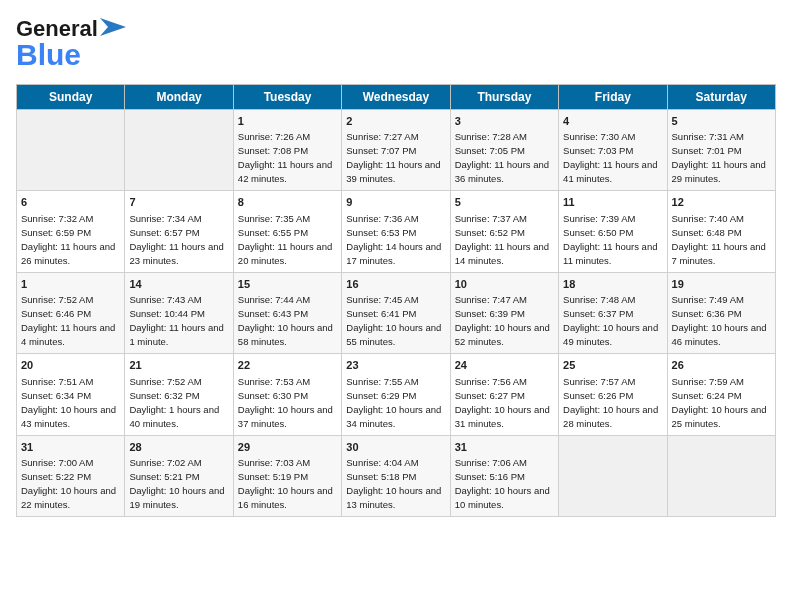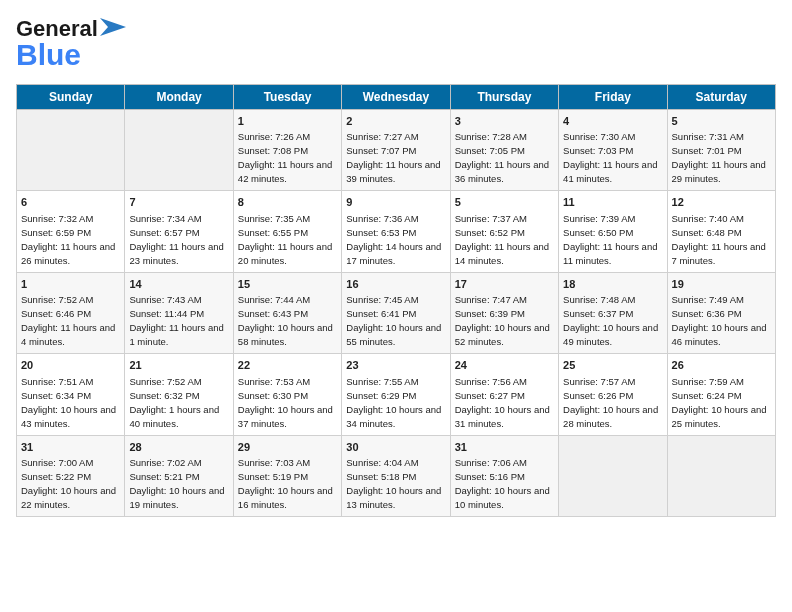--- a/index.html
+++ b/index.html
@@ -122,24 +122,24 @@
         <td><span class="day-num">6</span><span class="day-info">Sunrise: 7:32 AM</span><br><span class="day-info">Sunset: 6:59 PM</span><br><span class="day-info">Daylight: 11 hours and 26 minutes.</span></td>
         <td><span class="day-num">7</span><span class="day-info">Sunrise: 7:34 AM</span><br><span class="day-info">Sunset: 6:57 PM</span><br><span class="day-info">Daylight: 11 hours and 23 minutes.</span></td>
         <td><span class="day-num">8</span><span class="day-info">Sunrise: 7:35 AM</span><br><span class="day-info">Sunset: 6:55 PM</span><br><span class="day-info">Daylight: 11 hours and 20 minutes.</span></td>
         <td><span class="day-num">9</span><span class="day-info">Sunrise: 7:36 AM</span><br><span class="day-info">Sunset: 6:53 PM</span><br><span class="day-info">Daylight: 14 hours and 17 minutes.</span></td>
         <td><span class="day-num">5</span><span class="day-info">Sunrise: 7:37 AM</span><br><span class="day-info">Sunset: 6:52 PM</span><br><span class="day-info">Daylight: 11 hours and 14 minutes.</span></td>
         <td><span class="day-num">11</span><span class="day-info">Sunrise: 7:39 AM</span><br><span class="day-info">Sunset: 6:50 PM</span><br><span class="day-info">Daylight: 11 hours and 11 minutes.</span></td>
         <td><span class="day-num">12</span><span class="day-info">Sunrise: 7:40 AM</span><br><span class="day-info">Sunset: 6:48 PM</span><br><span class="day-info">Daylight: 11 hours and 7 minutes.</span></td>
       </tr>
       <tr>
         <td><span class="day-num">1</span><span class="day-info">Sunrise: 7:52 AM</span><br><span class="day-info">Sunset: 6:46 PM</span><br><span class="day-info">Daylight: 11 hours and 4 minutes.</span></td>
-        <td><span class="day-num">14</span><span class="day-info">Sunrise: 7:43 AM</span><br><span class="day-info">Sunset: 11:44 PM</span><br><span class="day-info">Daylight: 11 hours and 1 minute.</span></td>
+        <td><span class="day-num">14</span><span class="day-info">Sunrise: 7:43 AM</span><br><span class="day-info">Sunset: 10:44 PM</span><br><span class="day-info">Daylight: 11 hours and 1 minute.</span></td>
         <td><span class="day-num">15</span><span class="day-info">Sunrise: 7:44 AM</span><br><span class="day-info">Sunset: 6:43 PM</span><br><span class="day-info">Daylight: 10 hours and 58 minutes.</span></td>
         <td><span class="day-num">16</span><span class="day-info">Sunrise: 7:45 AM</span><br><span class="day-info">Sunset: 6:41 PM</span><br><span class="day-info">Daylight: 10 hours and 55 minutes.</span></td>
-        <td><span class="day-num">17</span><span class="day-info">Sunrise: 7:47 AM</span><br><span class="day-info">Sunset: 6:39 PM</span><br><span class="day-info">Daylight: 10 hours and 52 minutes.</span></td>
+        <td><span class="day-num">10</span><span class="day-info">Sunrise: 7:47 AM</span><br><span class="day-info">Sunset: 6:39 PM</span><br><span class="day-info">Daylight: 10 hours and 52 minutes.</span></td>
         <td><span class="day-num">18</span><span class="day-info">Sunrise: 7:48 AM</span><br><span class="day-info">Sunset: 6:37 PM</span><br><span class="day-info">Daylight: 10 hours and 49 minutes.</span></td>
         <td><span class="day-num">19</span><span class="day-info">Sunrise: 7:49 AM</span><br><span class="day-info">Sunset: 6:36 PM</span><br><span class="day-info">Daylight: 10 hours and 46 minutes.</span></td>
       </tr>
       <tr>
         <td><span class="day-num">20</span><span class="day-info">Sunrise: 7:51 AM</span><br><span class="day-info">Sunset: 6:34 PM</span><br><span class="day-info">Daylight: 10 hours and 43 minutes.</span></td>
         <td><span class="day-num">21</span><span class="day-info">Sunrise: 7:52 AM</span><br><span class="day-info">Sunset: 6:32 PM</span><br><span class="day-info">Daylight: 1 hours and 40 minutes.</span></td>
         <td><span class="day-num">22</span><span class="day-info">Sunrise: 7:53 AM</span><br><span class="day-info">Sunset: 6:30 PM</span><br><span class="day-info">Daylight: 10 hours and 37 minutes.</span></td>
         <td><span class="day-num">23</span><span class="day-info">Sunrise: 7:55 AM</span><br><span class="day-info">Sunset: 6:29 PM</span><br><span class="day-info">Daylight: 10 hours and 34 minutes.</span></td>
         <td><span class="day-num">24</span><span class="day-info">Sunrise: 7:56 AM</span><br><span class="day-info">Sunset: 6:27 PM</span><br><span class="day-info">Daylight: 10 hours and 31 minutes.</span></td>
         <td><span class="day-num">25</span><span class="day-info">Sunrise: 7:57 AM</span><br><span class="day-info">Sunset: 6:26 PM</span><br><span class="day-info">Daylight: 10 hours and 28 minutes.</span></td>

